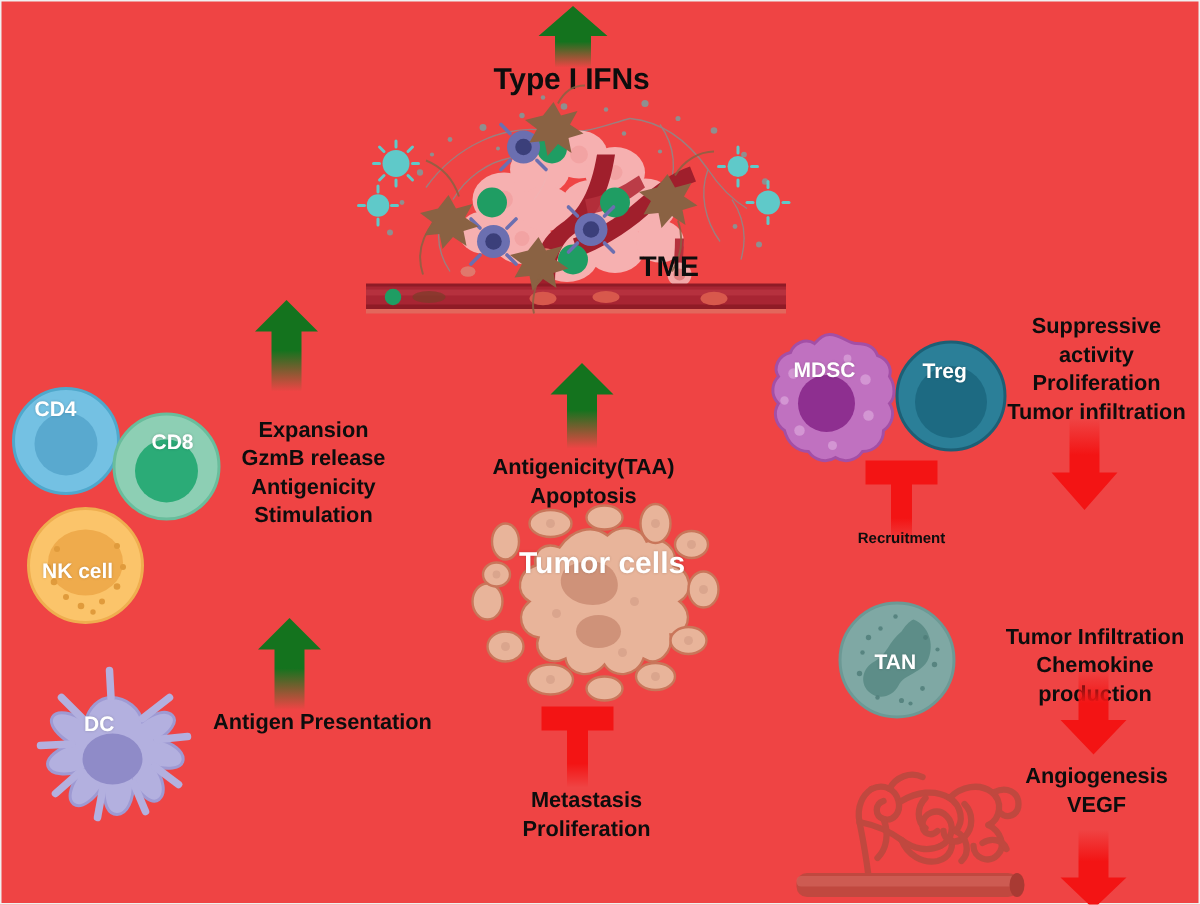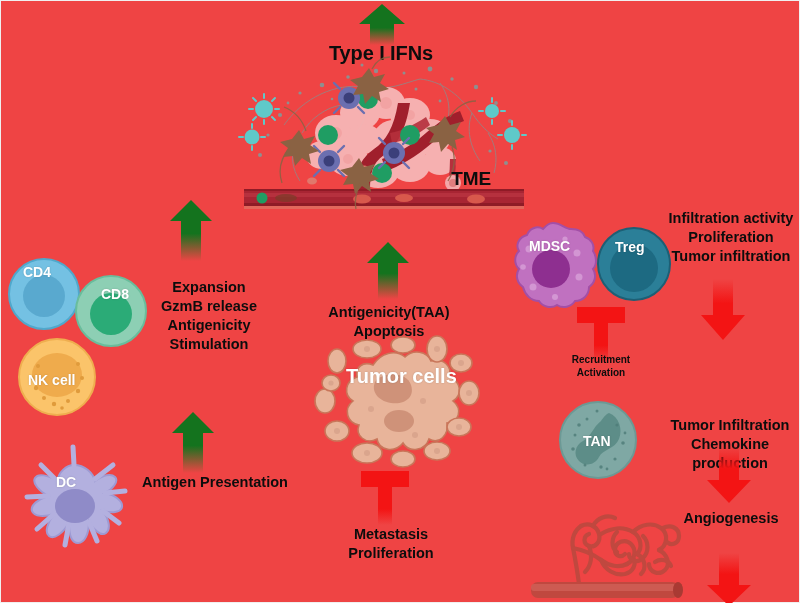--- a/index.html
+++ b/index.html
@@ -205,21 +205,21 @@
             <path d="M258 72 h-4"></path>
             <path d="M278 72 h4"></path>
           <path d="M248 39 v-4"></path>
             <path d="M248 57 v4"></path>
             <path d="M239 48 h-4"></path>
             <path d="M257 48 h4"></path>
         </g>
       </g>
     </svg>
   </div>
-  <div class="lbl" style="left:400px;top:166px;width:90px;font-size:19px;text-align:right;">TME</div>
+  <div class="lbl" style="left:400px;top:166px;width:90px;font-size:19px;text-align:center;">TME</div>
 
   <div class="abs" style="left:168px;top:198px;">
     <svg width="44" height="62" viewBox="0 0 44 62">
       <defs>
         <linearGradient id="gUp2" x1="0" y1="1" x2="0" y2="0">
           <stop offset="0" stop-color="#14731e" stop-opacity="0"></stop>
           <stop offset="0.45" stop-color="#14731e" stop-opacity="1"></stop>
           <stop offset="1" stop-color="#14731e" stop-opacity="1"></stop>
         </linearGradient>
       </defs>
@@ -416,21 +416,21 @@
 
   <div class="abs" style="left:594px;top:224px;">
     <svg width="78" height="78" viewBox="0 0 78 78">
       <circle cx="39" cy="39" r="36" fill="#2b7f98" stroke="#1d5f75" stroke-width="2"></circle>
       <circle cx="39" cy="43" r="24" fill="#1d6a82"></circle>
     </svg>
   </div>
   <div class="cell-name" style="left:614px;top:238px;font-size:14px;">Treg</div>
 
   <div class="lbl-blk" style="left:660px;top:208px;width:140px;font-size:14.5px;">
-    <div>Infiltration activity</div>
+    <div>Suppressive activity</div>
     <div>Proliferation</div>
     <div>Tumor infiltration</div>
   </div>
 
   <div class="abs" style="left:698px;top:278px;">
     <svg width="48" height="62" viewBox="0 0 48 62">
       <defs>
         <linearGradient id="gDn1" x1="0" y1="0" x2="0" y2="1">
           <stop offset="0" stop-color="#f31414" stop-opacity="0"></stop>
           <stop offset="0.40" stop-color="#f31414" stop-opacity="1"></stop>
@@ -450,21 +450,20 @@
           <stop offset="1" stop-color="#f31414" stop-opacity="0"></stop>
         </linearGradient>
       </defs>
       <rect x="2" y="0" width="48" height="16" fill="#f31414"></rect>
       <rect x="19" y="14" width="14" height="42" fill="url(#gT2)"></rect>
     </svg>
   </div>
 
   <div class="lbl-blk" style="left:540px;top:352px;width:120px;font-size:10px;">
     <div>Recruitment</div>
-    <div>Activation</div>
   </div>
 
   <div class="abs" style="left:556px;top:398px;">
     <svg width="82" height="82" viewBox="0 0 82 82">
       <circle cx="41" cy="41" r="38" fill="#7fa8a4" stroke="#6c9995" stroke-width="2"></circle>
       <path d="M52 14 C62 18 66 30 62 40 C58 50 46 50 42 58 C38 66 28 68 22 62
                C16 56 18 46 26 42 C34 38 36 28 44 22 C46 19 49 15 52 14 Z" fill="#5a8b86" opacity="0.92"></path>
       <g fill="#4e7c78" opacity="0.8">
         <circle cx="22" cy="26" r="1.8"></circle>
           <circle cx="30" cy="20" r="1.5"></circle>
@@ -496,20 +495,21 @@
           <stop offset="0.40" stop-color="#f31414" stop-opacity="1"></stop>
           <stop offset="1" stop-color="#f31414" stop-opacity="1"></stop>
         </linearGradient>
       </defs>
       <path d="M24 57 L2 34 L14 34 L14 0 L34 0 L34 34 L46 34 Z" fill="url(#gDn2)"></path>
     </svg>
   </div>
 
   <div class="lbl-blk" style="left:660px;top:508px;width:140px;font-size:14.5px;">
     <div>Angiogenesis</div>
+    <div>VEGF</div>
   </div>
 
   <div class="abs" style="left:704px;top:552px;">
     <svg width="48" height="54" viewBox="0 0 48 54">
       <defs>
         <linearGradient id="gDn3" x1="0" y1="0" x2="0" y2="1">
           <stop offset="0" stop-color="#f31414" stop-opacity="0"></stop>
           <stop offset="0.40" stop-color="#f31414" stop-opacity="1"></stop>
           <stop offset="1" stop-color="#f31414" stop-opacity="1"></stop>
         </linearGradient>

